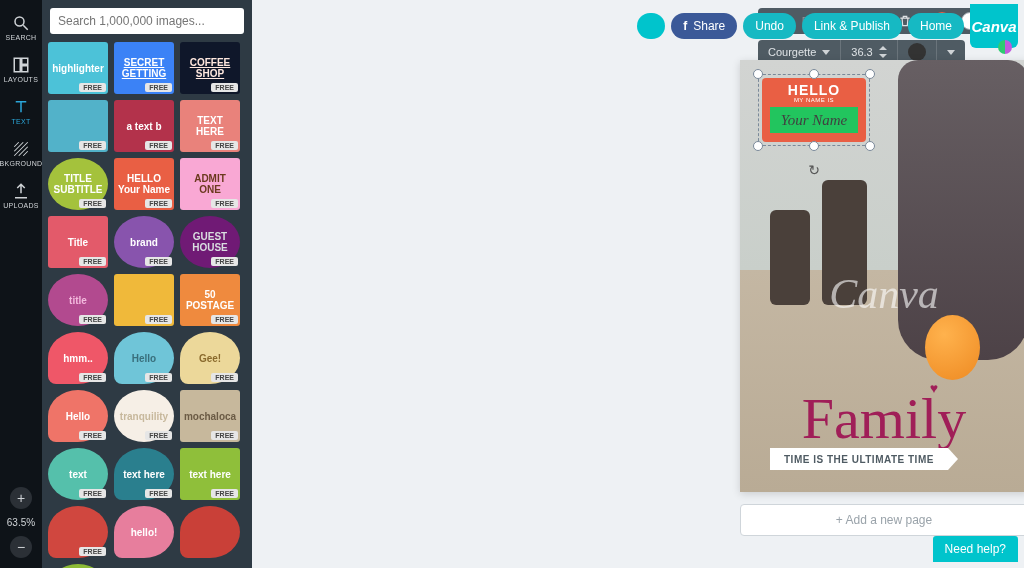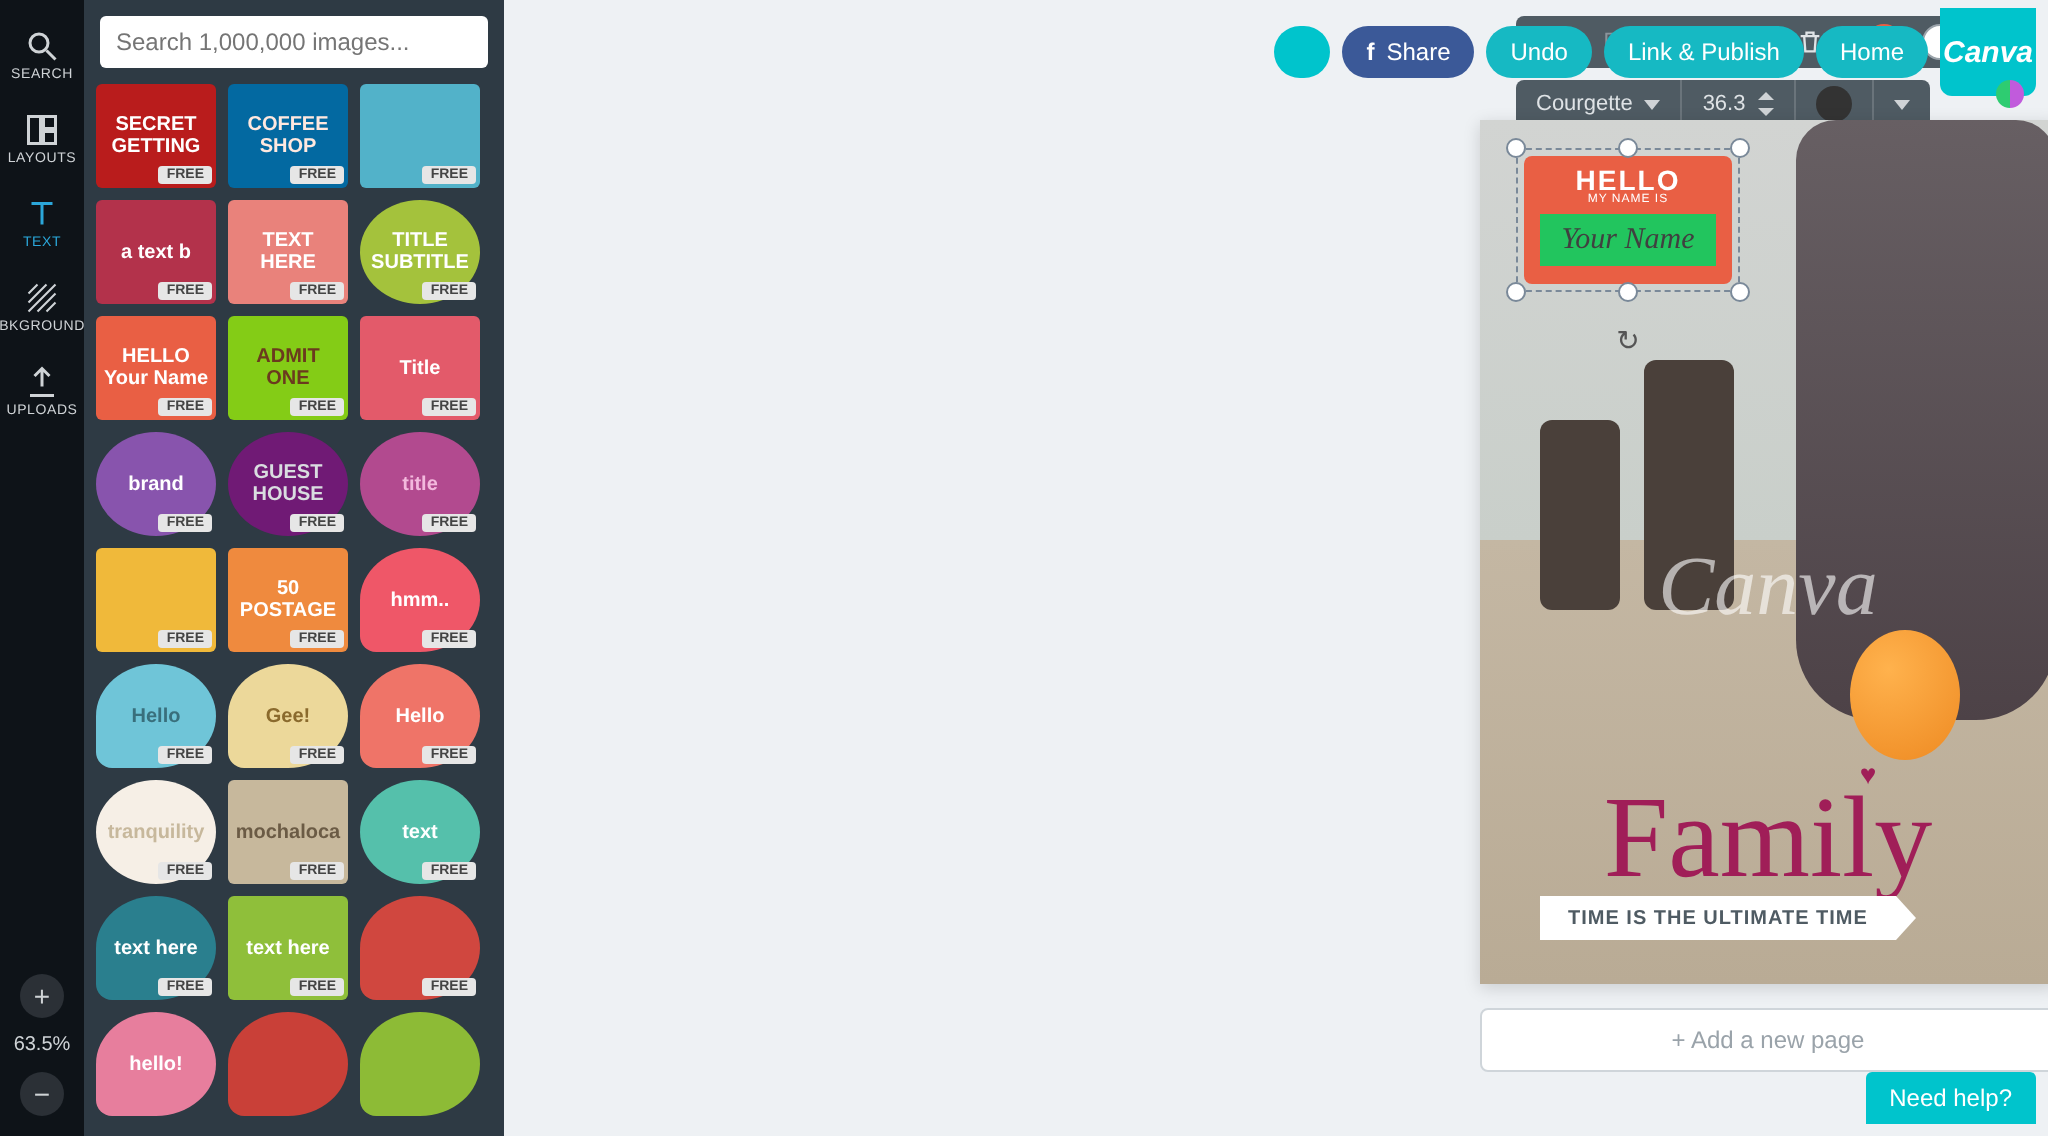--- a/index.html
+++ b/index.html
@@ -122,30 +122,31 @@
     <div class="zoom-btn">−</div>
   </div>
 </div>
 
 <div class="panel">
   <div class="search-wrap">
     <input class="search" placeholder="Search 1,000,000 images..." style="">
   </div>
   <div class="templates">
     <div class="tgrid" id="tgrid">
-        <div class="tcell" style="background: #b91c1c; color: rgb(255, 255, 255);">SECRET GETTING<span class="free">FREE</span></div>
-        <div class="tcell" style="background: #0369a1; color: rgb(255, 232, 223);">COFFEE SHOP<span class="free">FREE</span></div>
+        <div class="tcell" style="background: rgb(76, 194, 216); color: rgb(255, 255, 255);">highlighter<span class="free">FREE</span></div>
+        <div class="tcell" style="background: #3b82f6; color: rgb(255, 255, 255); text-decoration: underline;">SECRET GETTING<span class="free">FREE</span></div>
+        <div class="tcell" style="background: #0f172a; color: rgb(255, 232, 223); text-decoration: underline;">COFFEE SHOP<span class="free">FREE</span></div>
         <div class="tcell" style="background: rgb(82, 178, 201); color: rgb(255, 255, 255);">
           <span class="free">FREE</span>
         </div>
         <div class="tcell" style="background: rgb(179, 50, 75); color: rgb(255, 255, 255);">a text b<span class="free">FREE</span></div>
         <div class="tcell" style="background: rgb(233, 130, 123); color: rgb(255, 255, 255);">TEXT HERE<span class="free">FREE</span></div>
         <div class="tcell" style="border-radius: 50%; background: rgb(164, 194, 60); color: rgb(255, 255, 255);">TITLE SUBTITLE<span class="free">FREE</span></div>
         <div class="tcell" style="background: rgb(233, 95, 68); color: rgb(255, 255, 255);">HELLO Your Name<span class="free">FREE</span></div>
-        <div class="tcell" style="background: #84cc16; color: rgb(107, 58, 30);">ADMIT ONE<span class="free">FREE</span></div>
+        <div class="tcell" style="background: #f9a8d4; color: rgb(107, 58, 30);">ADMIT ONE<span class="free">FREE</span></div>
         <div class="tcell" style="background: rgb(227, 90, 106); color: rgb(255, 255, 255);">Title<span class="free">FREE</span></div>
         <div class="tcell" style="border-radius: 50%; background: rgb(136, 84, 173); color: rgb(255, 255, 255);">brand<span class="free">FREE</span></div>
         <div class="tcell" style="border-radius: 50%; background: #701a75; color: rgb(217, 221, 224);">GUEST HOUSE<span class="free">FREE</span></div>
         <div class="tcell" style="border-radius: 50%; background: rgb(178, 74, 143); color: rgb(243, 185, 221);">title<span class="free">FREE</span></div>
         <div class="tcell" style="background: rgb(240, 185, 58); color: rgb(90, 58, 19);">
           <span class="free">FREE</span>
         </div>
         <div class="tcell" style="background: rgb(239, 138, 62); color: rgb(255, 255, 255);">50 POSTAGE<span class="free">FREE</span></div>
         <div class="tcell bub" style="background: rgb(239, 87, 104); color: rgb(255, 255, 255);">hmm..<span class="free">FREE</span></div>
         <div class="tcell bub" style="background: rgb(111, 197, 216); color: rgb(57, 111, 124);">Hello<span class="free">FREE</span></div>

